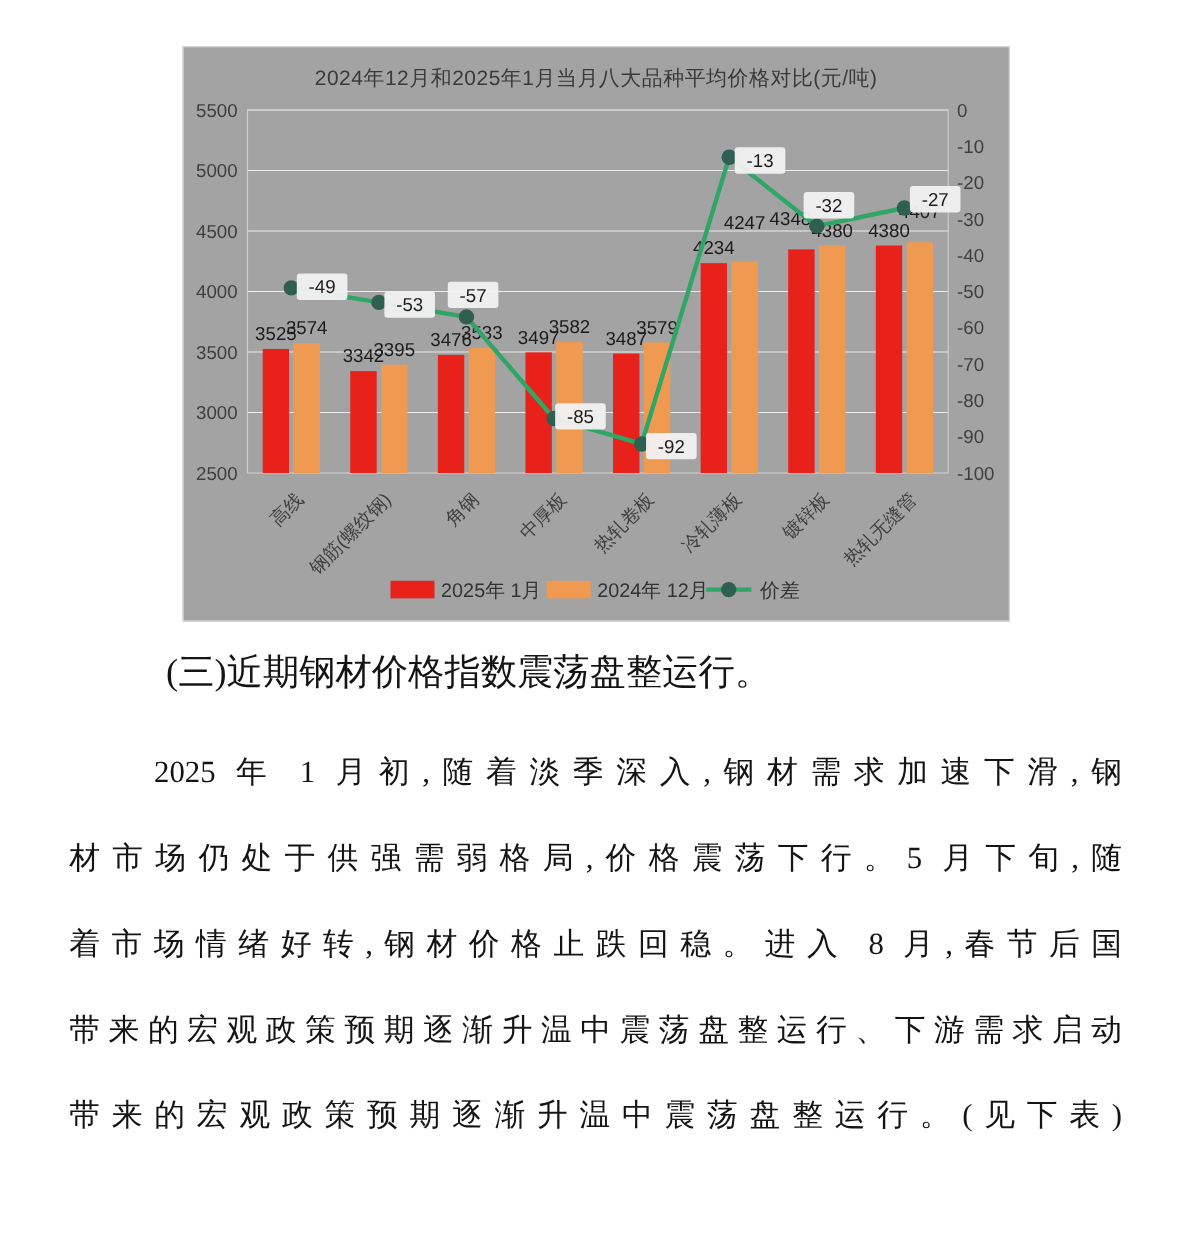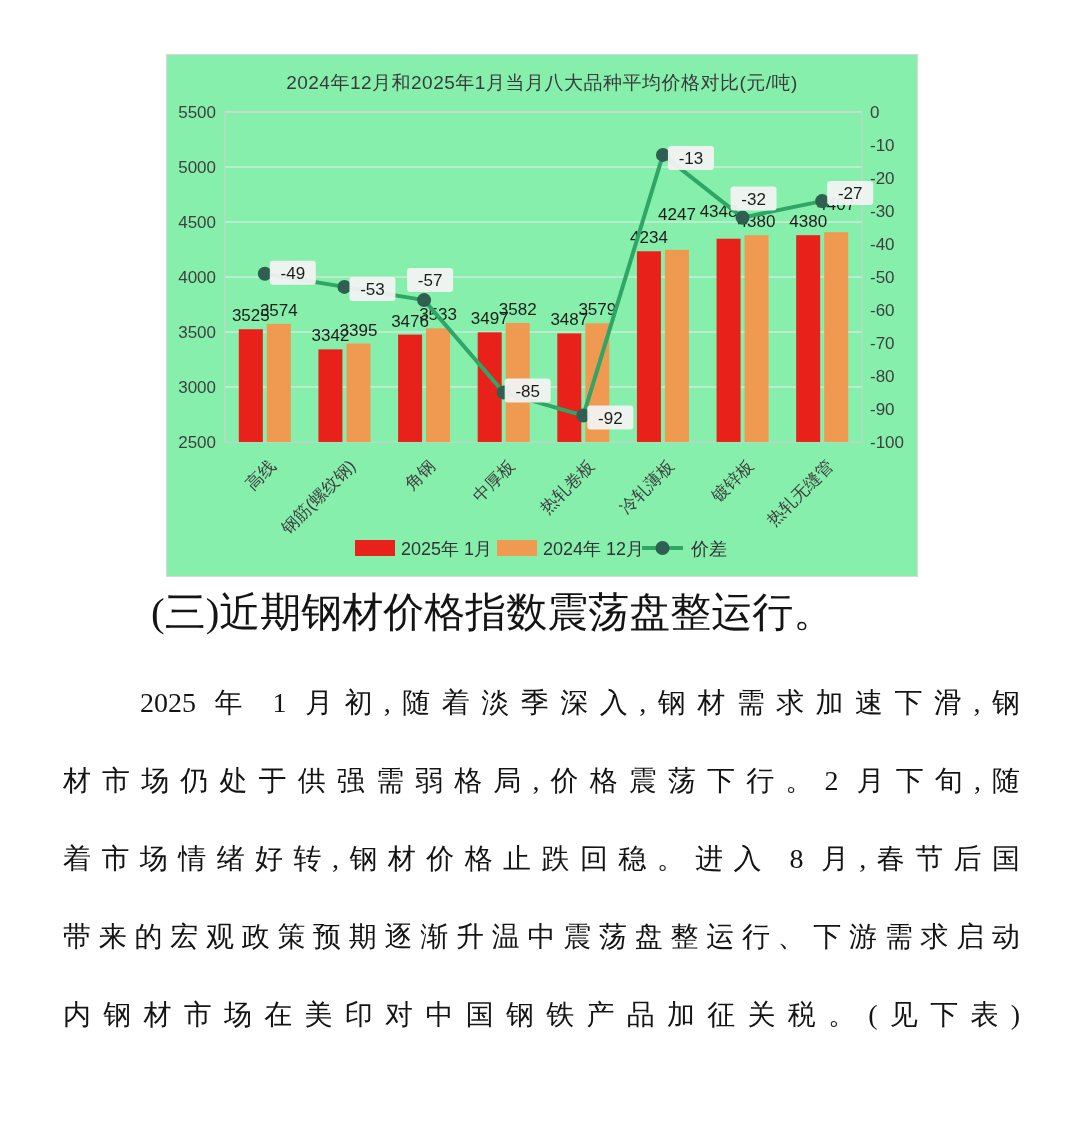--- a/index.html
+++ b/index.html
@@ -2,31 +2,31 @@
 <html><head>
 <meta charset="utf-8">
 <style>
   html,body{margin:0;padding:0;}
   body{
     width:1080px;height:1140px;background:#ffffff;position:relative;
     font-family:"Liberation Sans",sans-serif;overflow:hidden;
   }
   .chart-card{
     position:absolute;left:166px;top:42px;width:750px;height:521px;
-    background:#86efac;border:1px solid #d9d9d9;margin-top:12px;
+    background:#a3a3a3;border:1px solid #d9d9d9;
   }
   .chart-title{
     margin-top:15px;text-align:center;font-size:19px;color:#3a3a3a;
     letter-spacing:0.5px;font-family:"Liberation Sans",sans-serif;
   }
   .chart-svg{position:absolute;left:0;top:44px;}
   .chart-svg text{font-family:"Liberation Sans",sans-serif;}
   .doc{position:absolute;left:0;top:590px;width:1080px;}
   .doc-heading{
-    margin:0 60px 0 63px;padding-left:88px;font-size:41px;font-weight:400;
+    margin:0 60px 0 63px;padding-left:88px;font-size:33px;font-weight:400;
     color:#141414;line-height:44px;
     font-family:"Liberation Serif","DejaVu Serif",serif;
   }
   .paragraph{margin-top:30px;}
   .para-line{
     margin:0 60px 0 63px;font-size:28px;line-height:78px;color:#141414;
     text-align:justify;text-align-last:justify;
     font-family:"Liberation Serif","DejaVu Serif",serif;
     white-space:nowrap;
   }
@@ -135,18 +135,18 @@
       <line x1="475" y1="449" x2="516" y2="449" stroke="#2fa566" stroke-width="4"></line>
       <circle cx="495.5" cy="449" r="7" fill="#2e5f51"></circle>
       <text x="524" y="456" font-size="18" fill="#333333">价差</text>
     </svg>
 </div>
 
 <div class="doc">
   <div class="doc-heading">(三)近期钢材价格指数震荡盘整运行。</div>
   <div id="paragraph" class="paragraph">
       <div class="para-line first">2025 年 1 月初,随着淡季深入,钢材需求加速下滑,钢</div>
-      <div class="para-line">材市场仍处于供强需弱格局,价格震荡下行。2 月下旬,随</div>
+      <div class="para-line">材市场仍处于供强需弱格局,价格震荡下行。5 月下旬,随</div>
       <div class="para-line">着市场情绪好转,钢材价格止跌回稳。进入 8 月,春节后国</div>
       <div class="para-line">带来的宏观政策预期逐渐升温中震荡盘整运行、下游需求启动</div>
-      <div class="para-line">内钢材市场在美印对中国钢铁产品加征关税。(见下表)</div>
+      <div class="para-line">带来的宏观政策预期逐渐升温中震荡盘整运行。(见下表)</div>
     </div>
 </div>
 
 </body></html>

